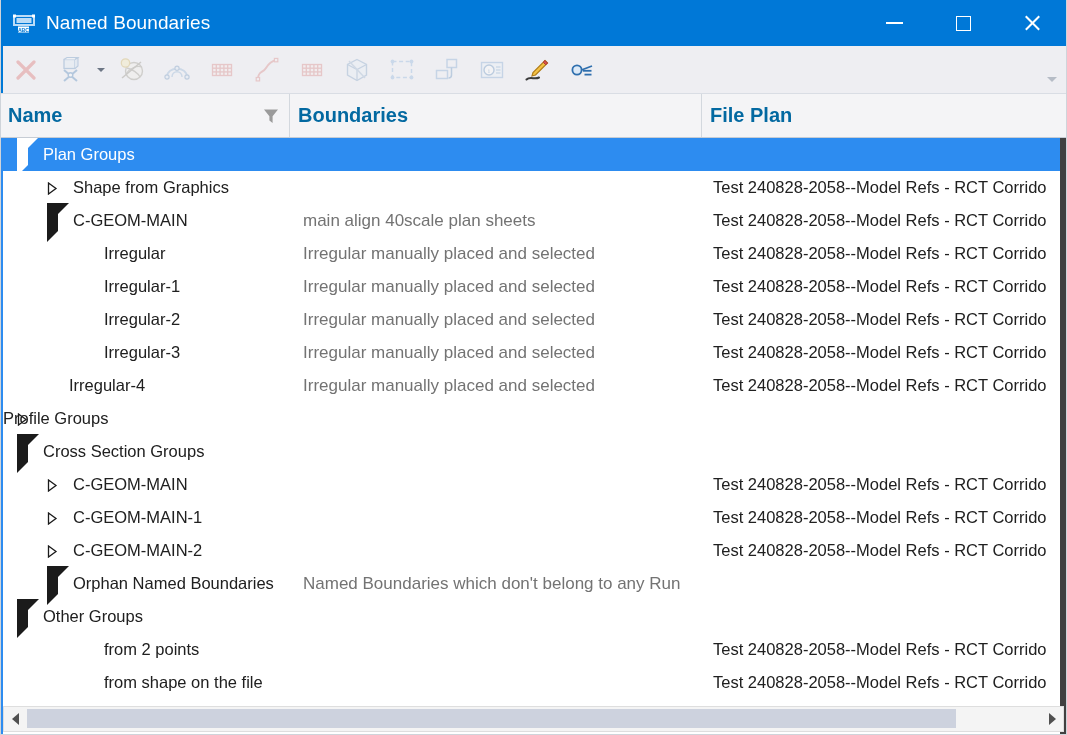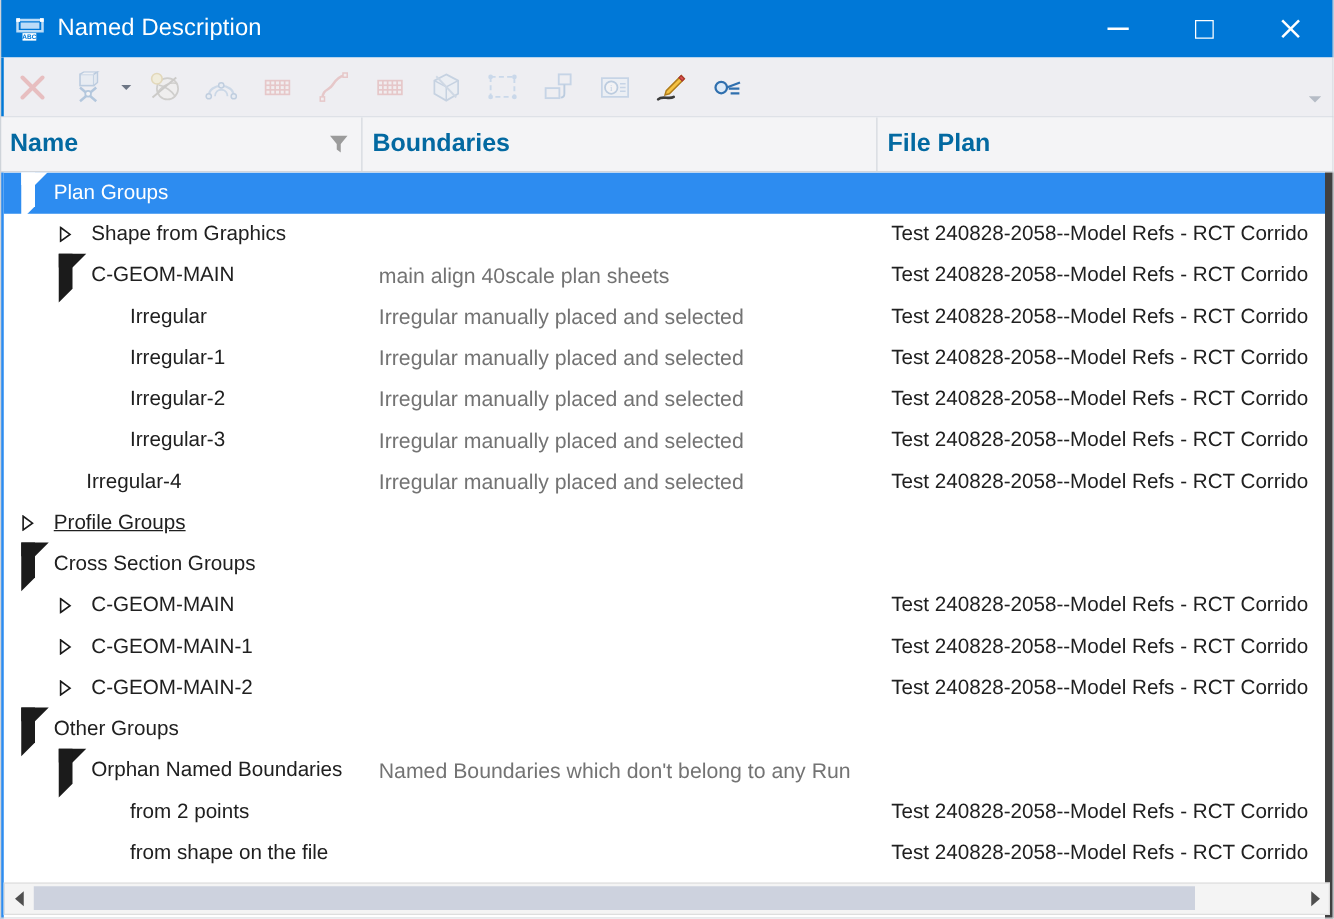--- a/index.html
+++ b/index.html
@@ -318,21 +318,21 @@
     <div class="title-icon">
       <svg width="24" height="24" viewBox="0 0 24 24">
         <rect x="2" y="5" width="20" height="9" fill="none" stroke="#bcdcf7" stroke-width="2"></rect>
         <rect x="4.5" y="7" width="15" height="5" fill="#bcdcf7"></rect>
         <rect x="1" y="3.5" width="3" height="3" fill="#ffffff"></rect>
         <rect x="20" y="3.5" width="3" height="3" fill="#ffffff"></rect>
         <rect x="6" y="15.5" width="11" height="6" fill="#ffffff"></rect>
         <text x="11.5" y="20.6" font-size="5.2" fill="#0078d7" text-anchor="middle" font-family="'Liberation Sans',sans-serif" font-weight="bold">ABC</text>
       </svg>
     </div>
-    <div class="title-text">Named Description</div>
+    <div class="title-text">Named Boundaries</div>
     <div class="winbtns">
       <div class="winbtn">
         <span class="min-glyph"></span>
       </div>
       <div class="winbtn">
         <span class="max-glyph"></span>
       </div>
       <div class="winbtn close">
         <span class="close-glyph"></span>
       </div>
@@ -573,21 +573,21 @@
           </div>
           <div class="row">
             <span class="cell-name" style="padding-left: 66px;">Irregular-4</span>
             <span class="cell-desc">Irregular manually placed and selected</span>
             <span class="cell-file">Test 240828-2058--Model Refs - RCT Corrido</span>
           </div>
           <div class="row">
             <span class="twisty" style="left: 14px; top: 10px;"><svg width="11" height="13" viewBox="0 0 11 13">
                 <path d="M1.5 1 L9 6.5 L1.5 12 Z" fill="none" stroke="#1b1b1b" stroke-width="1.3"></path>
               </svg></span>
-            <span class="cell-name" style="padding-left: 40px; text-decoration: underline;">Profile Groups</span>
+            <span class="cell-name" style="">Profile Groups</span>
           </div>
           <div class="row">
             <span class="twisty" style="left: 14px; top: 10px;"><span class="twisty-open"></span></span>
             <span class="cell-name" style="padding-left: 40px;">Cross Section Groups</span>
           </div>
           <div class="row">
             <span class="twisty" style="left: 44px; top: 10px;"><svg width="11" height="13" viewBox="0 0 11 13">
                 <path d="M1.5 1 L9 6.5 L1.5 12 Z" fill="none" stroke="#1b1b1b" stroke-width="1.3"></path>
               </svg></span>
             <span class="cell-name" style="padding-left: 70px;">C-GEOM-MAIN</span>
@@ -601,29 +601,29 @@
             <span class="cell-file">Test 240828-2058--Model Refs - RCT Corrido</span>
           </div>
           <div class="row">
             <span class="twisty" style="left: 44px; top: 10px;"><svg width="11" height="13" viewBox="0 0 11 13">
                 <path d="M1.5 1 L9 6.5 L1.5 12 Z" fill="none" stroke="#1b1b1b" stroke-width="1.3"></path>
               </svg></span>
             <span class="cell-name" style="padding-left: 70px;">C-GEOM-MAIN-2</span>
             <span class="cell-file">Test 240828-2058--Model Refs - RCT Corrido</span>
           </div>
           <div class="row">
-            <span class="twisty" style="left: 14px; top: 10px;"><span class="twisty-open"></span></span>
-            <span class="cell-name" style="padding-left: 40px;">Other Groups</span>
-          </div>
-          <div class="row">
             <span class="twisty" style="left: 44px; top: 10px;"><span class="twisty-open"></span></span>
             <span class="cell-name" style="padding-left: 70px;">Orphan Named Boundaries</span>
             <span class="cell-desc">Named Boundaries which don't belong to any Run</span>
           </div>
           <div class="row">
+            <span class="twisty" style="left: 14px; top: 10px;"><span class="twisty-open"></span></span>
+            <span class="cell-name" style="padding-left: 40px;">Other Groups</span>
+          </div>
+          <div class="row">
             <span class="cell-name" style="padding-left: 101px;">from 2 points</span>
             <span class="cell-file">Test 240828-2058--Model Refs - RCT Corrido</span>
           </div>
           <div class="row">
             <span class="cell-name" style="padding-left: 101px;">from shape on the file</span>
             <span class="cell-file">Test 240828-2058--Model Refs - RCT Corrido</span>
           </div>
         </div>
     </div>
 

